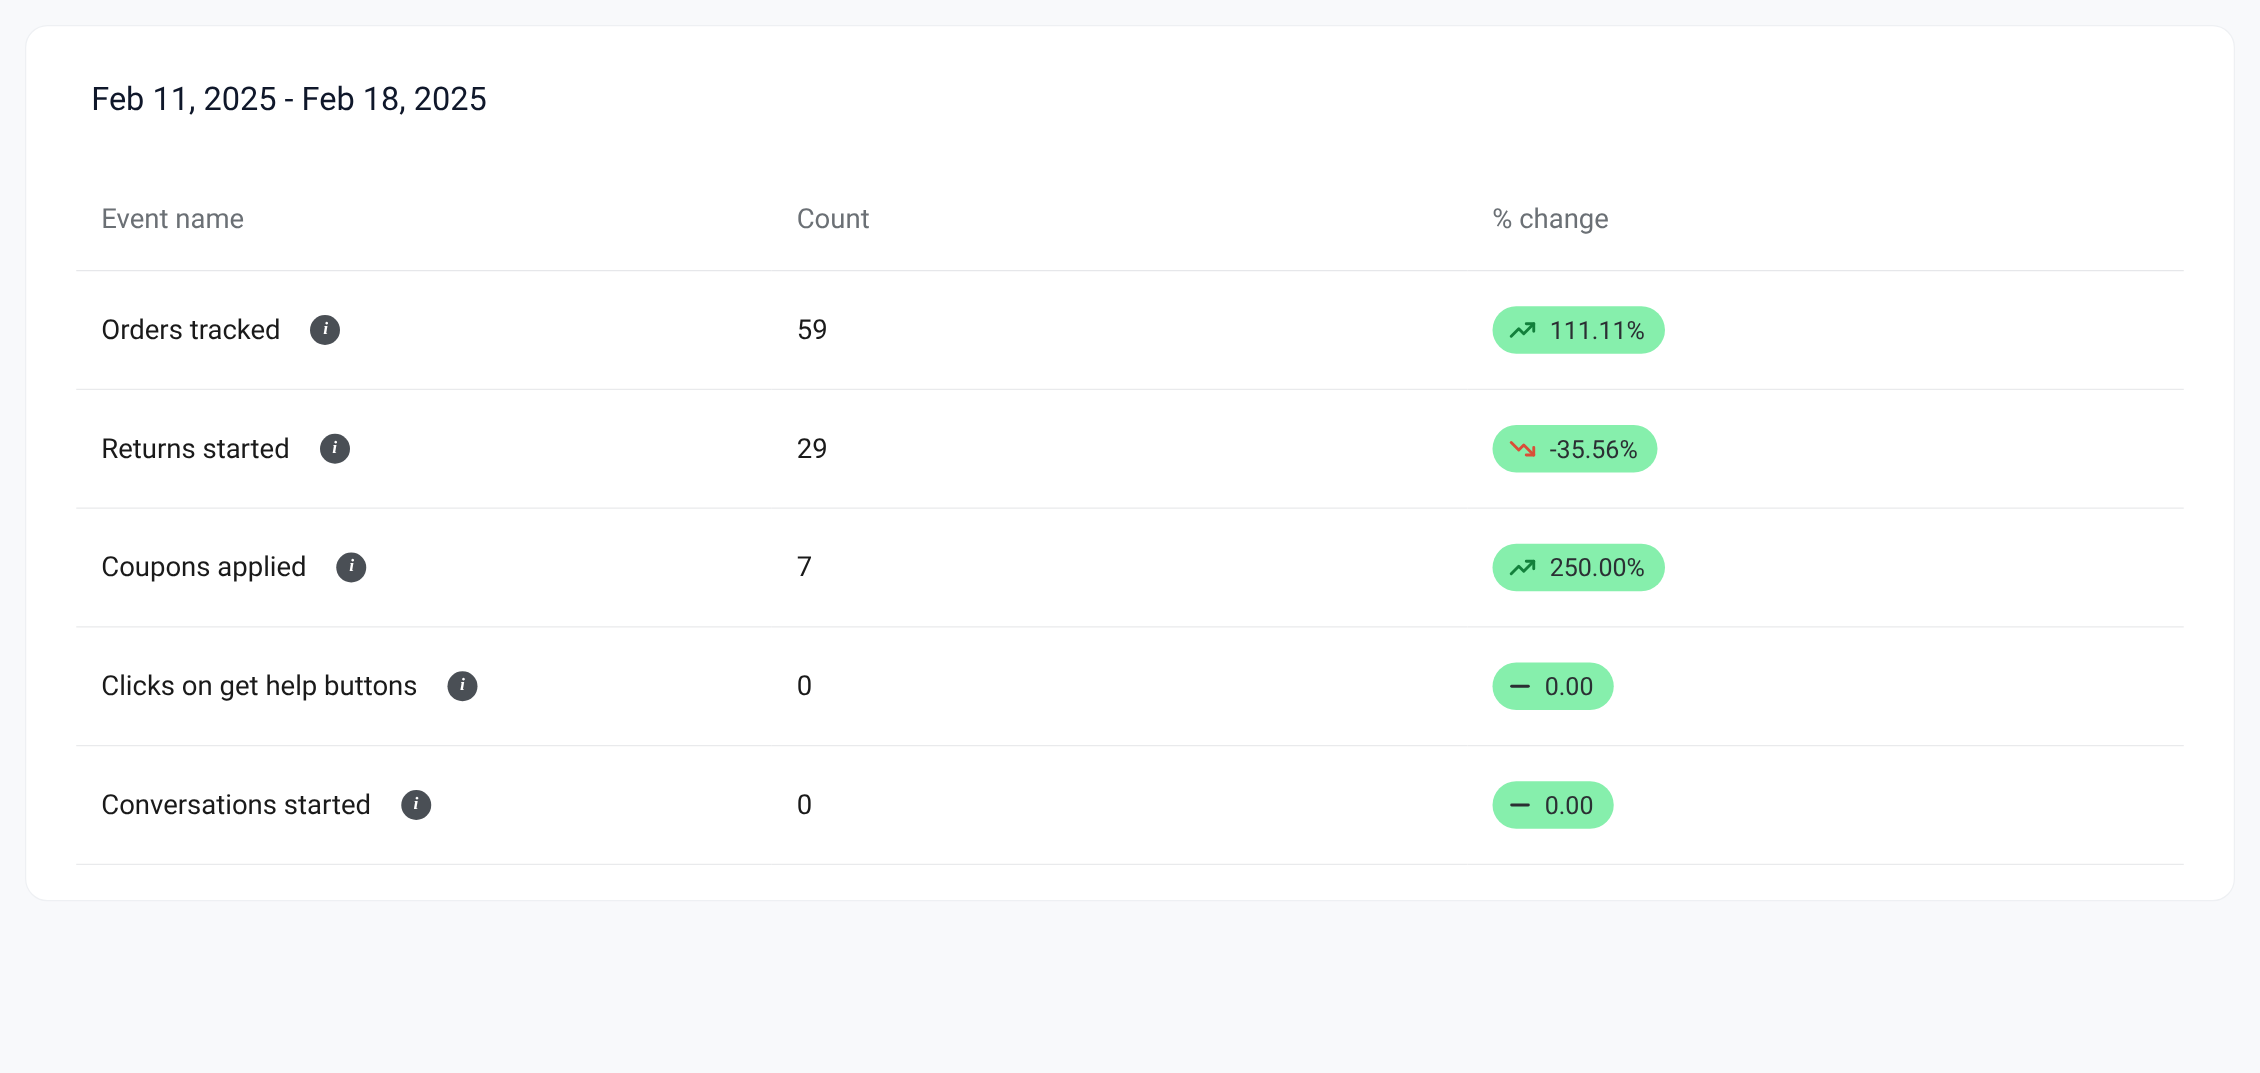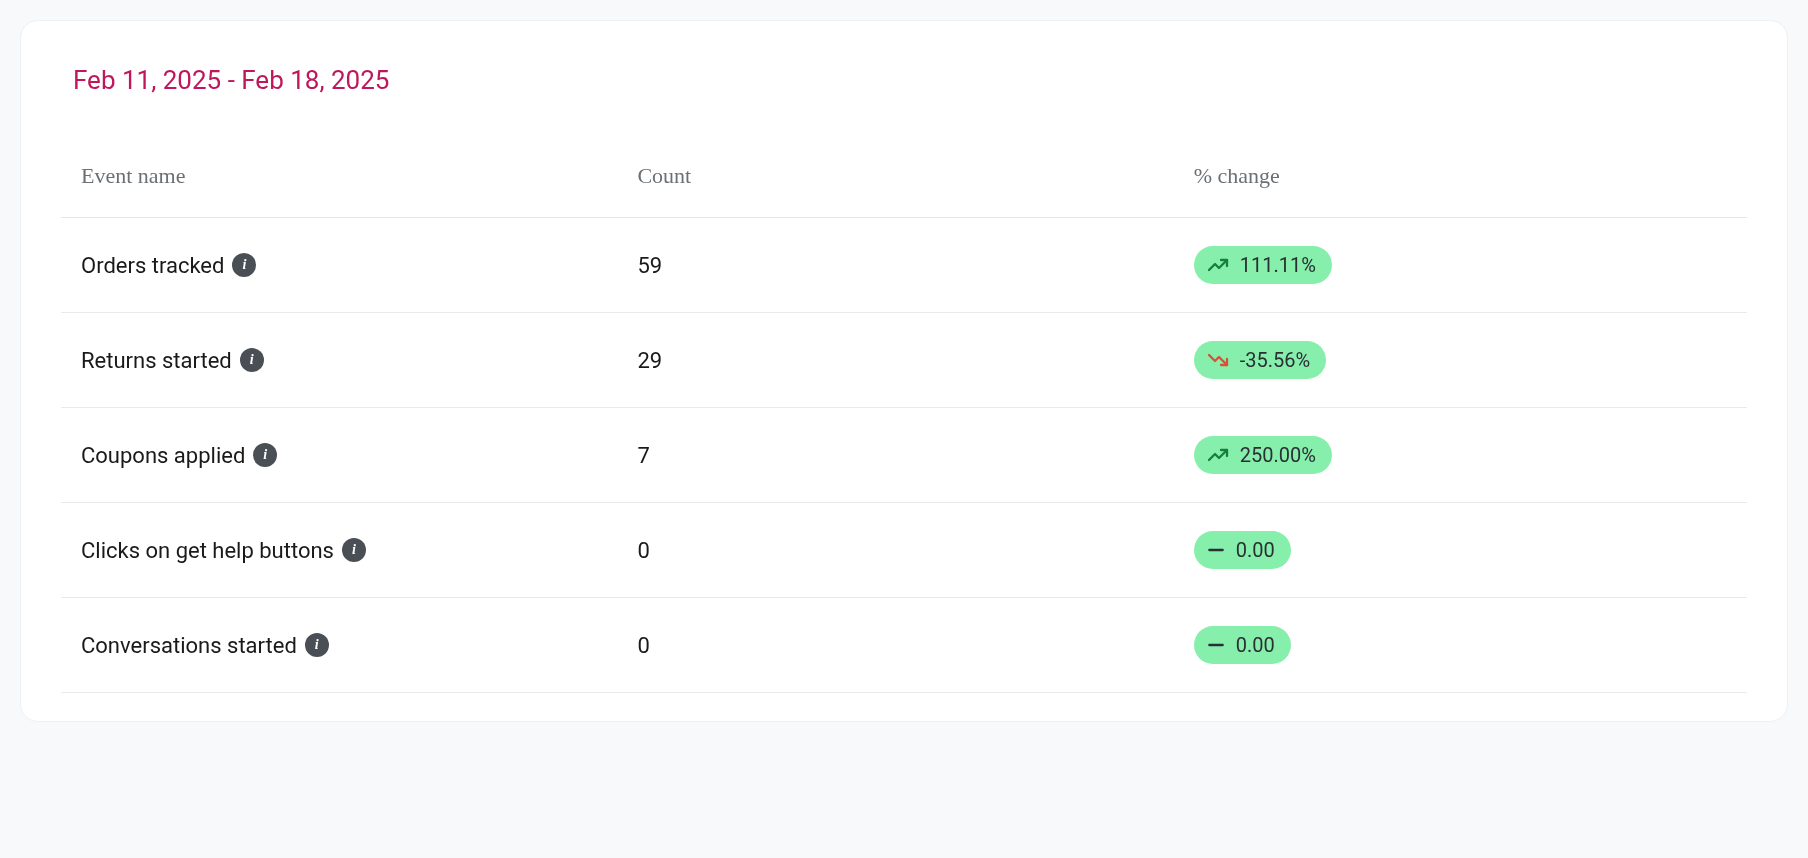--- a/index.html
+++ b/index.html
@@ -24,50 +24,49 @@
     .title {
       font-size: 34px;
       font-weight: 650;
       letter-spacing: -0.3px;
       color: #1a1a1a;
       margin-bottom: 8px;
     }
     .date-range {
       font-size: 26px;
       font-weight: 400;
-      color: #be185d;
+      color: #0f172a;
     }
     table {
       width: 100%;
       border-collapse: collapse;
     }
     thead th {
       text-align: left;
       font-size: 22px;
       font-weight: 400;
       color: #6b7075;
       padding: 16px 20px 28px 20px;
       border-bottom: 1px solid #e6e7ea;
-      font-family: Liberation Serif, serif;
     }
     tbody td {
       font-size: 22px;
       font-weight: 400;
       color: #1a1a1a;
       padding: 28px 20px;
       border-bottom: 1px solid #e9eaec;
       vertical-align: middle;
     }
     th:nth-child(1), td:nth-child(1) { width: 33%; }
     th:nth-child(2), td:nth-child(2) { width: 33%; }
     th:nth-child(3), td:nth-child(3) { width: 34%; }
     .name-cell {
       display: flex;
       align-items: center;
-      gap: 8px;
+      gap: 24px;
     }
     .info-icon {
       width: 24px;
       height: 24px;
       border-radius: 50%;
       background: #4a4f55;
       color: #ffffff;
       display: inline-flex;
       align-items: center;
       justify-content: center;

